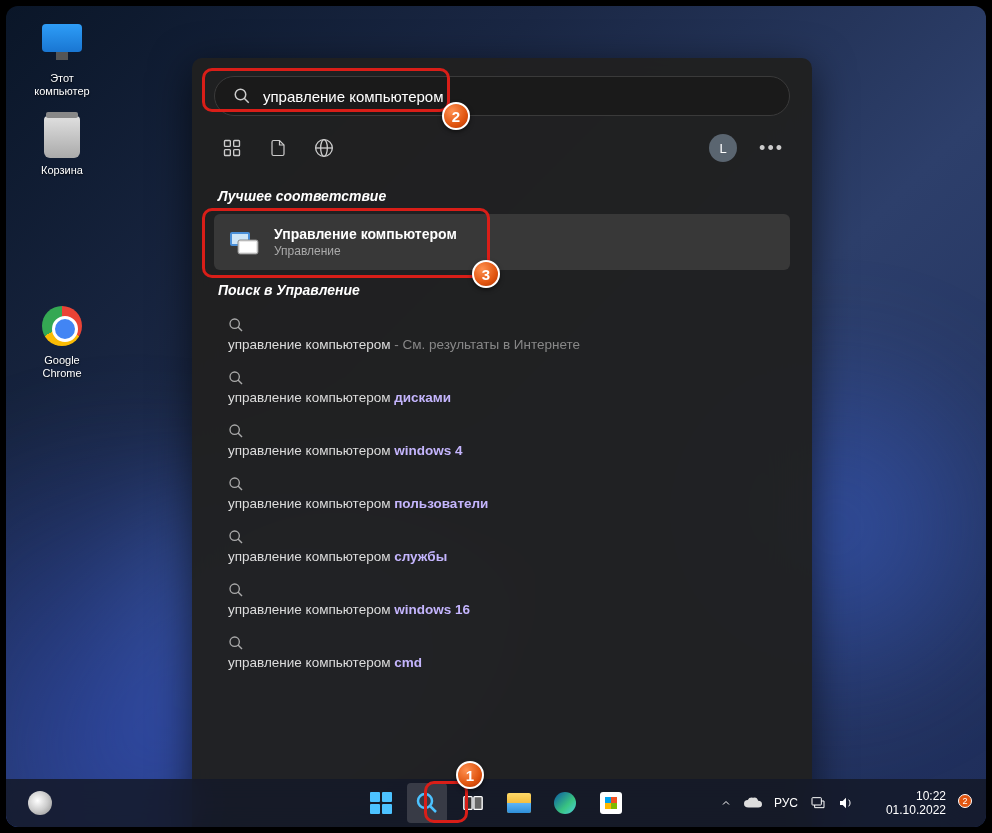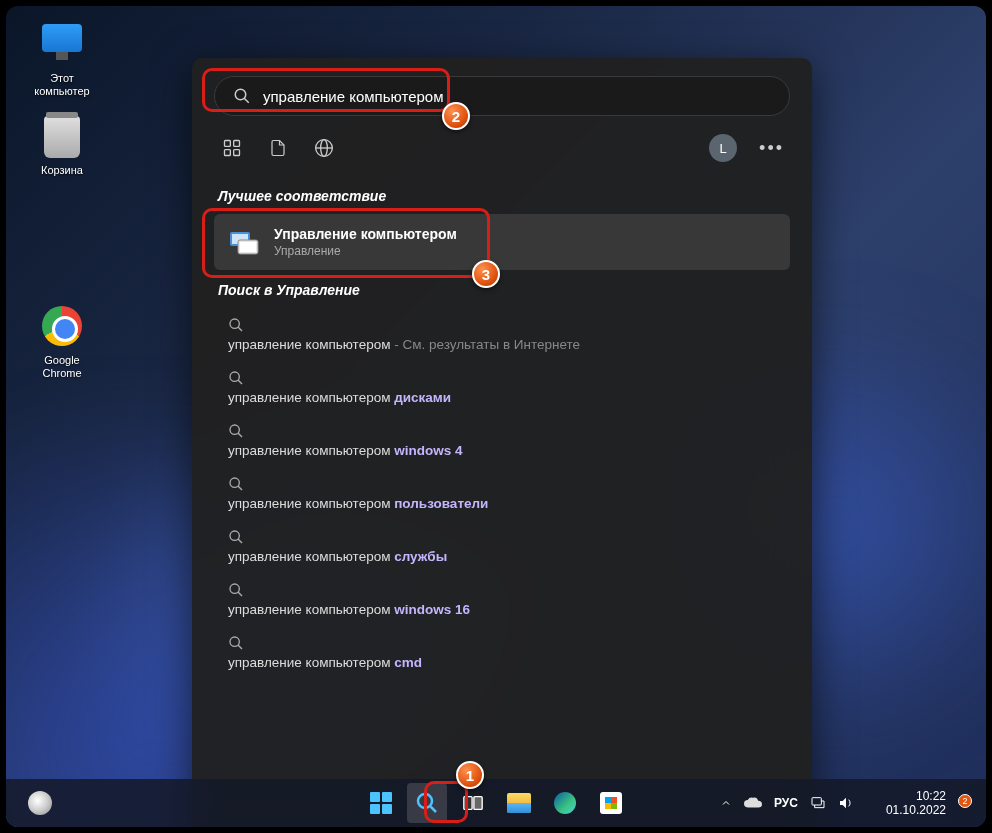--- a/index.html
+++ b/index.html
@@ -73,21 +73,21 @@
 .start-icon { width: 22px; height: 22px; display: grid; grid-template: 1fr 1fr / 1fr 1fr; gap: 2px; }
 .start-icon div { background: #4cc2ff; border-radius: 1px; }
 .search-tb { color: #4cc2ff; }
 .tb-file { width: 24px; height: 20px; background: linear-gradient(#ffd968,#e8a317); border-radius: 2px; position: relative; }
 .tb-file::before { content: ''; position: absolute; bottom: 0; left: 0; right: 0; height: 10px; background: linear-gradient(#5eb5f7,#2e8fd8); border-radius: 0 0 2px 2px; }
 .tb-edge { width: 22px; height: 22px; border-radius: 50%; background: linear-gradient(135deg,#0c59a4,#39c481 60%,#4dd0e1); }
 .tb-store { width: 22px; height: 22px; background: #fff; border-radius: 3px; position: relative; }
 .tb-store::after { content: ''; position: absolute; top: 5px; left: 5px; width: 12px; height: 12px; background: conic-gradient(#f25022 0 90deg,#7fba00 90deg 180deg,#ffb900 180deg 270deg,#00a4ef 270deg); }
 .tb-widget { width: 24px; height: 24px; border-radius: 50%; background: radial-gradient(circle at 40% 40%, #fff, #ccc 50%, #888); }
 .clock { text-align: right; line-height: 1.2; margin-left: 20px; }
-.tray-icon { cursor: pointer; display: flex; align-items: center; font-weight: bold; }
+.tray-icon { cursor: pointer; display: flex; align-items: center; }
 .small-badge { position: absolute; width: 14px; height: 14px; border-radius: 50%; background: #e05510; color: #fff; font-size: 9px; display: flex; align-items: center; justify-content: center; border: 1px solid #fff; }
 </style>
 </head>
 <body>
 
 <div class="desktop">
   <div class="bloom"></div>
   <div class="bloom2"></div>
 
   <div class="desktop-icon" style="top:18px; left:18px">

